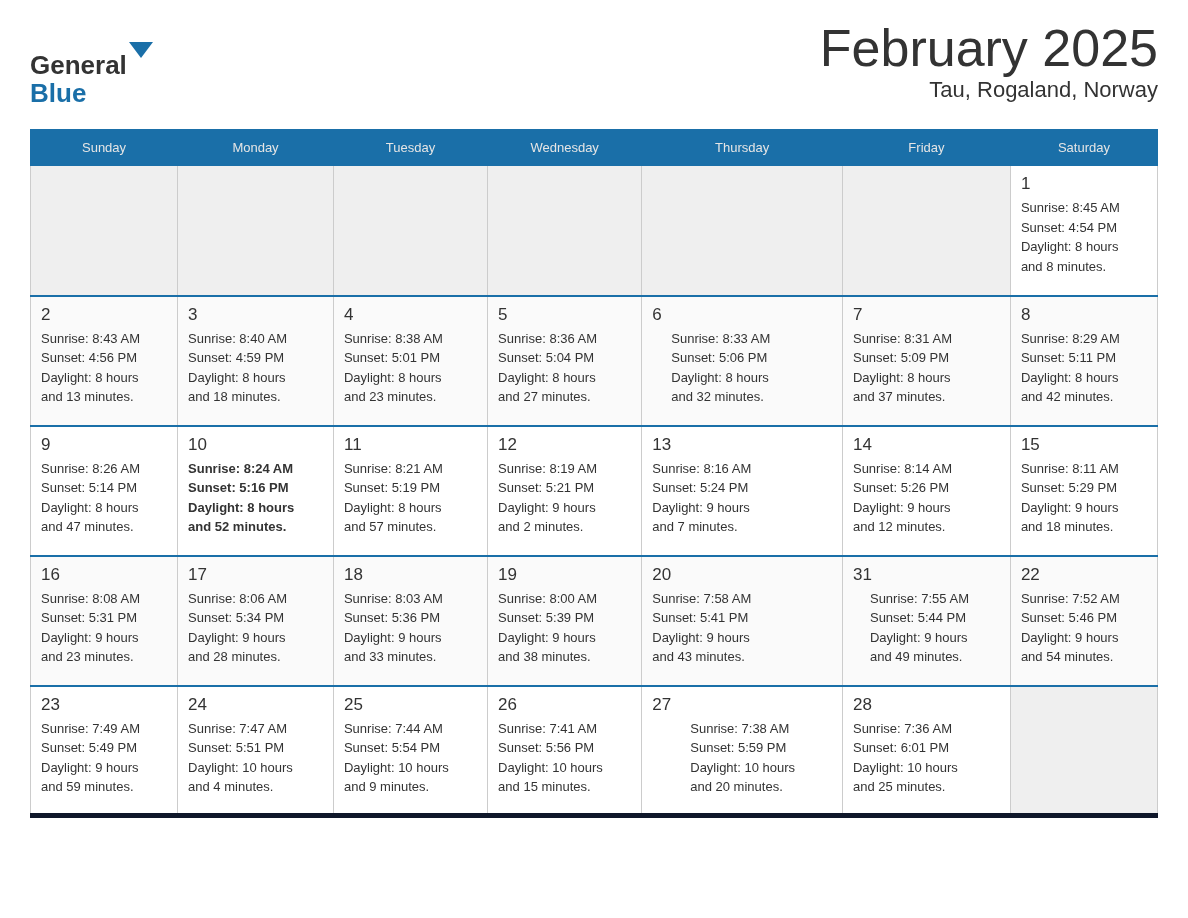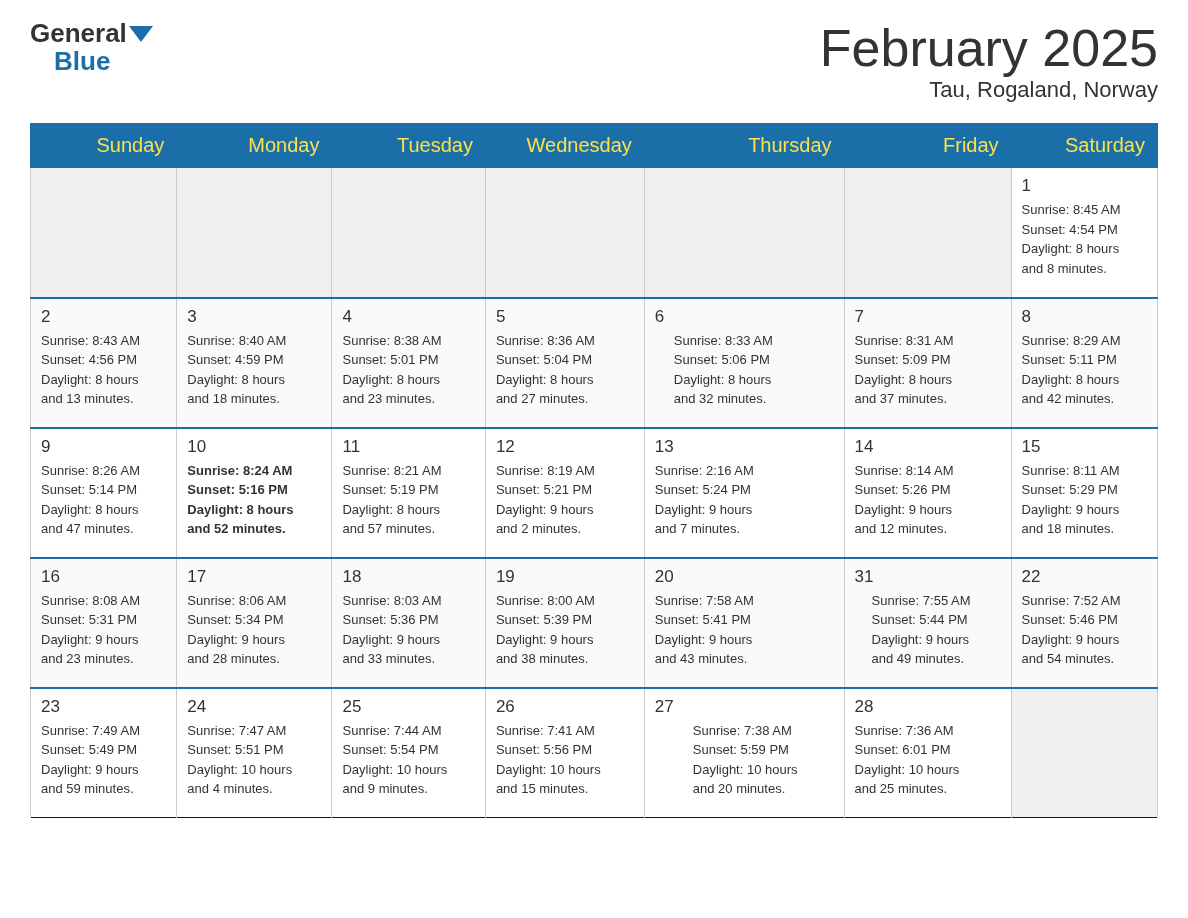--- a/index.html
+++ b/index.html
@@ -30,20 +30,21 @@
       display: flex;
       align-items: center;
       font-size: 26px;
       font-weight: bold;
       color: #333;
       line-height: 1;
     }
 
     .logo-general {
       color: #333;
+      margin-top: 32px;
     }
 
     .logo-arrow {
       width: 0;
       height: 0;
       border-left: 12px solid transparent;
       border-right: 12px solid transparent;
       border-top: 16px solid #1a6fa8;
       margin-left: 2px;
       margin-top: 2px;
@@ -51,21 +52,20 @@
 
     .logo-blue {
       color: #1a6fa8;
       font-size: 26px;
       font-weight: bold;
     }
 
     .logo-line2 {
       display: flex;
       align-items: center;
-      margin-left: 24px;
     }
 
     .title-section {
       text-align: right;
     }
 
     .month-title {
       font-size: 52px;
       font-weight: normal;
       color: #333;
@@ -79,24 +79,24 @@
     }
 
     
     .calendar {
       width: 100%;
       border-collapse: collapse;
     }
 
     .calendar thead th {
       background-color: #1a6fa8;
-      color: #fde047;
-      text-align: right;
+      color: #e5e5e5;
+      text-align: center;
       padding: 10px 12px;
-      font-size: 20px;
+      font-size: 13px;
       font-weight: normal;
       border: 1px solid #1a6fa8;
     }
 
     .calendar tbody tr {
       border-bottom: 2px solid #1a6fa8;
     }
 
     .calendar tbody td {
       vertical-align: top;
@@ -130,21 +130,21 @@
       font-size: 13px;
       line-height: 1.5;
       color: #333;
     }
 
     .empty-cell {
       background: #f5f5f5;
     }
 
     .calendar tbody tr:last-child {
-      border-bottom: 1px solid #0f172a;
+      border-bottom: 5px solid #0f172a;
     }
 
     .calendar tbody tr td {
       border-bottom: none;
     }
 
     
     .calendar tbody tr:nth-child(odd) td {
       background-color: #fff;
     }
@@ -278,21 +278,21 @@
         </td>
         <td>
           <span class="day-number">12</span>
           <div class="day-info" style="white-space: pre-line;">Sunrise: 8:19 AM
 Sunset: 5:21 PM
 Daylight: 9 hours
 and 2 minutes.</div>
         </td>
         <td>
           <span class="day-number">13</span>
-          <div class="day-info" style="white-space: pre-line;">Sunrise: 2:16 AM
+          <div class="day-info" style="white-space: pre-line;">Sunrise: 8:16 AM
 Sunset: 5:24 PM
 Daylight: 9 hours
 and 7 minutes.</div>
         </td>
         <td>
           <span class="day-number">14</span>
           <div class="day-info" style="white-space: pre-line;">Sunrise: 8:14 AM
 Sunset: 5:26 PM
 Daylight: 9 hours
 and 12 minutes.</div>

